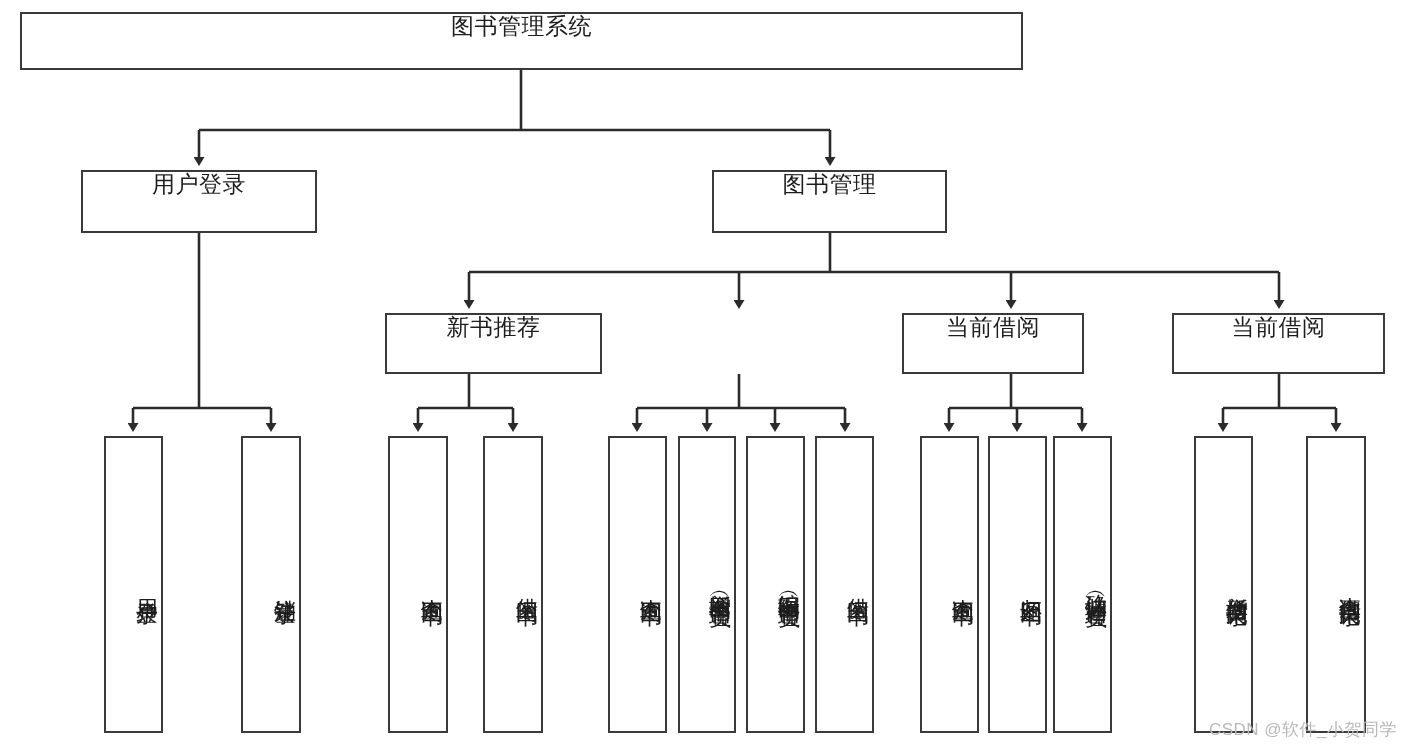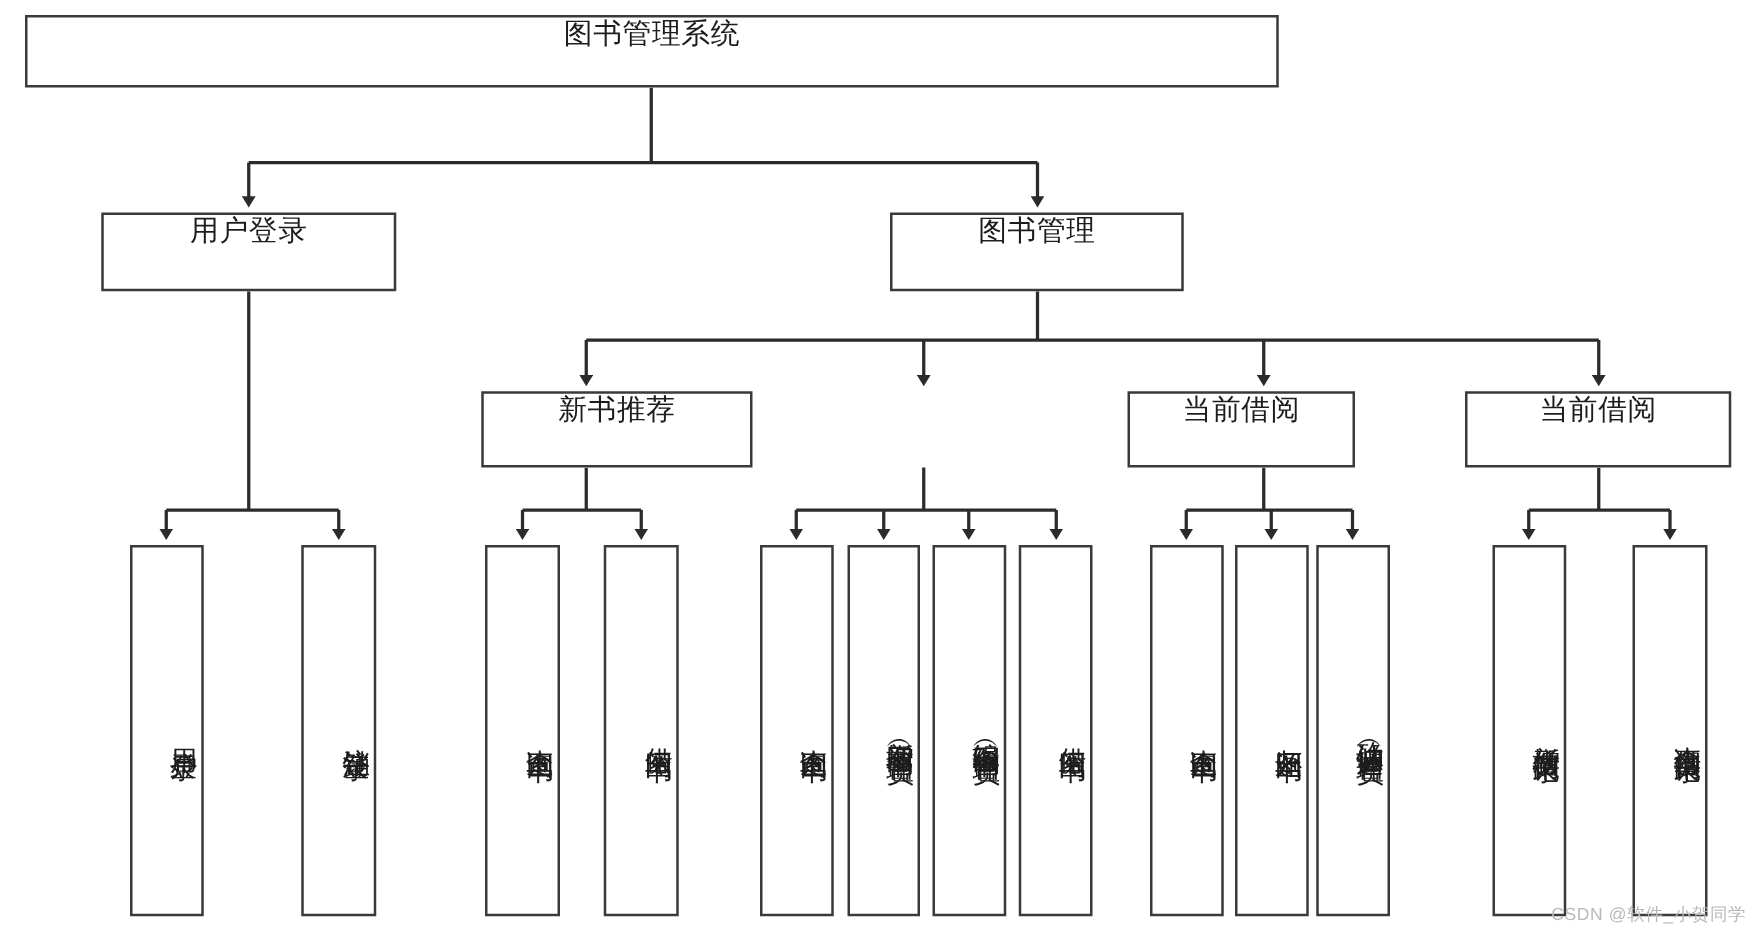--- a/index.html
+++ b/index.html
@@ -54,21 +54,21 @@
   .node.v-text .vlabel {
     writing-mode: vertical-rl;
     text-orientation: upright;
     display: block;
     white-space: nowrap;
   }
   #watermark {
     position: absolute;
     right: 8px;
     bottom: 6px;
-    font-size: 14px;
+    font-size: 17px;
     color: #b9b9b9;
     letter-spacing: 0.5px;
     z-index: 5;
     white-space: nowrap;
   }
 </style>
 </head>
 <body>
 
 <div id="canvas">

